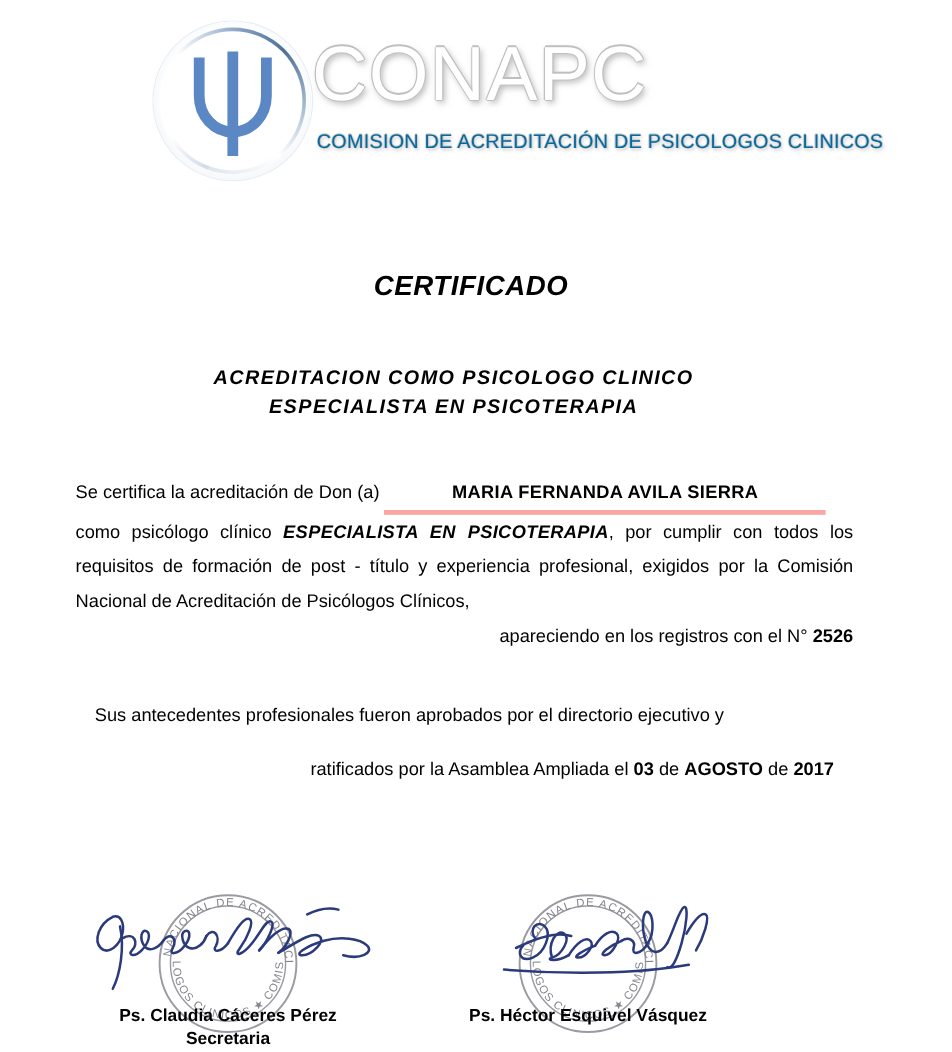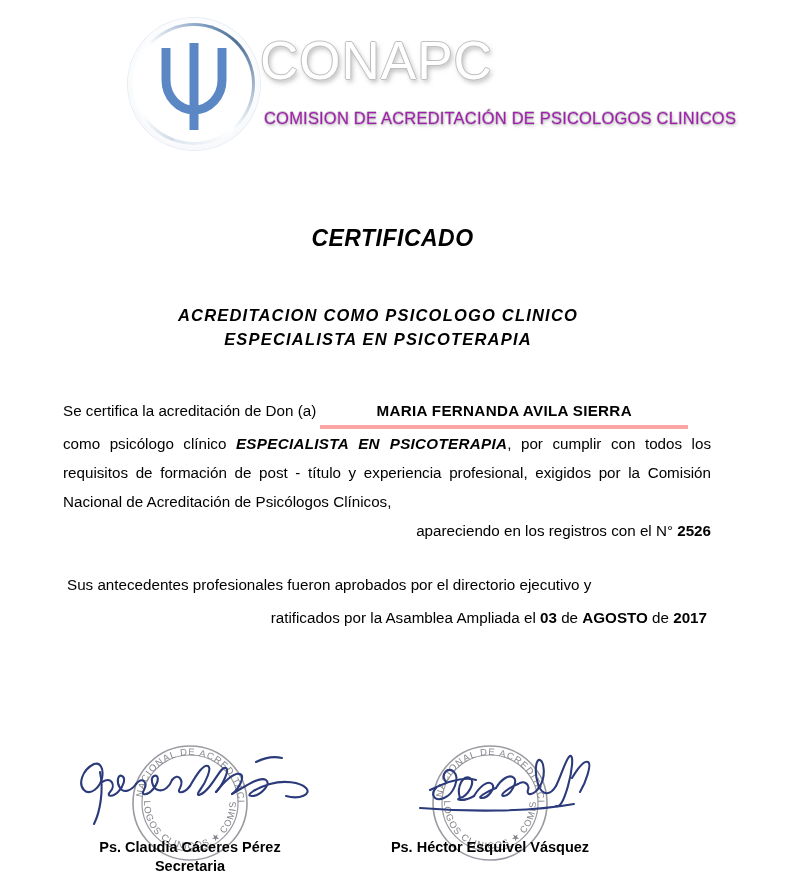--- a/index.html
+++ b/index.html
@@ -63,39 +63,39 @@
     position: absolute;
     left: 0;
     top: 0;
     width: 132px;
     height: 132px;
   }
   .logo-word {
     position: absolute;
     left: 132px;
     top: 8px;
-    font-size: 53px;
+    font-size: 64px;
     line-height: 82px;
     font-weight: 400;
     letter-spacing: 1px;
     color: #ffffff;
     text-shadow:
       1px 0 0 #bfbfbf, -1px 0 0 #bfbfbf, 0 1px 0 #bfbfbf, 0 -1px 0 #bfbfbf,
       2px 3px 5px rgba(120,120,120,0.55);
     white-space: nowrap;
   }
   .logo-sub {
     position: absolute;
     left: 136px;
     top: 96px;
     font-size: 16.5px;
     line-height: 20px;
     font-weight: 400;
     letter-spacing: 0.2px;
-    color: #a21caf;
+    color: #0369a1;
     text-shadow:
       0.7px 0 0 #c6c6c6, -0.7px 0 0 #c6c6c6, 0 0.7px 0 #c6c6c6, 0 -0.7px 0 #c6c6c6,
       1px 2px 3px rgba(130,130,130,0.5);
     white-space: nowrap;
   }
 
   
   .cert-title {
     position: absolute;
     left: 0;
@@ -147,21 +147,21 @@
 
   .body-block2 {
     position: absolute;
     left: 63px;
     top: 566px;
     width: 648px;
     font-size: 15.2px;
     line-height: 29px;
     text-align: justify;
   }
-  .body-block2 p { margin: 4px; }
+  .body-block2 p { margin: 16px; }
   .nojust { text-align: right; }
 
   
   .sig {
     position: absolute;
     width: 300px;
     height: 140px;
   }
   .sig-left  { left: 40px;  top: 738px; }
   .sig-right { left: 340px; top: 738px; }

